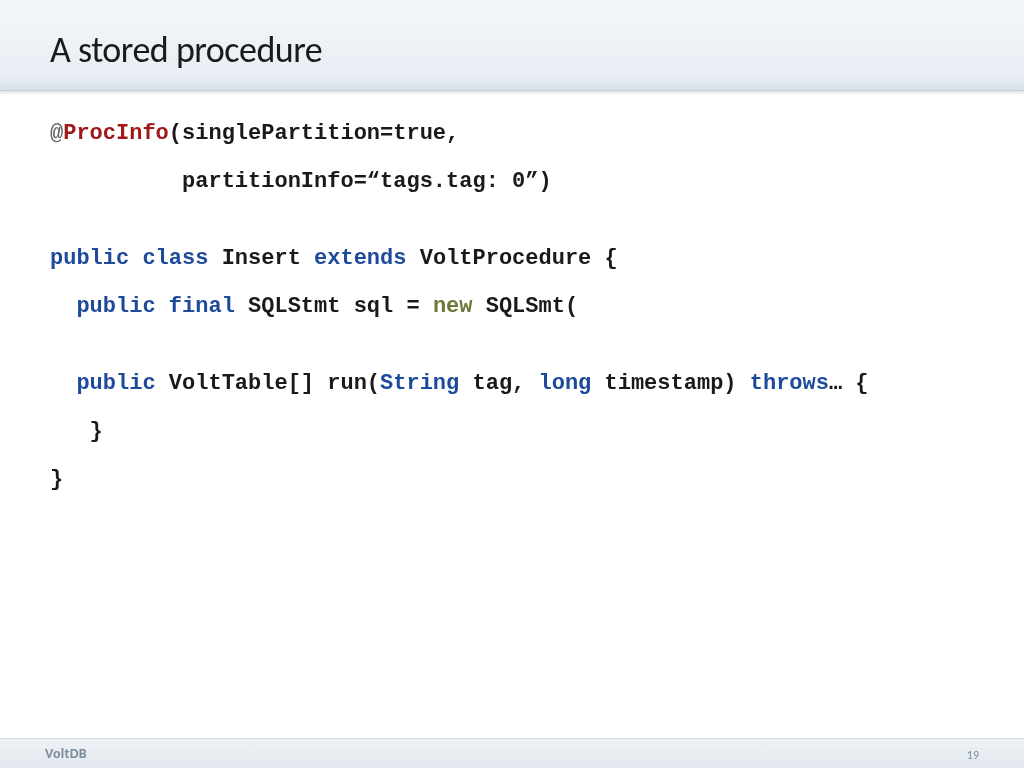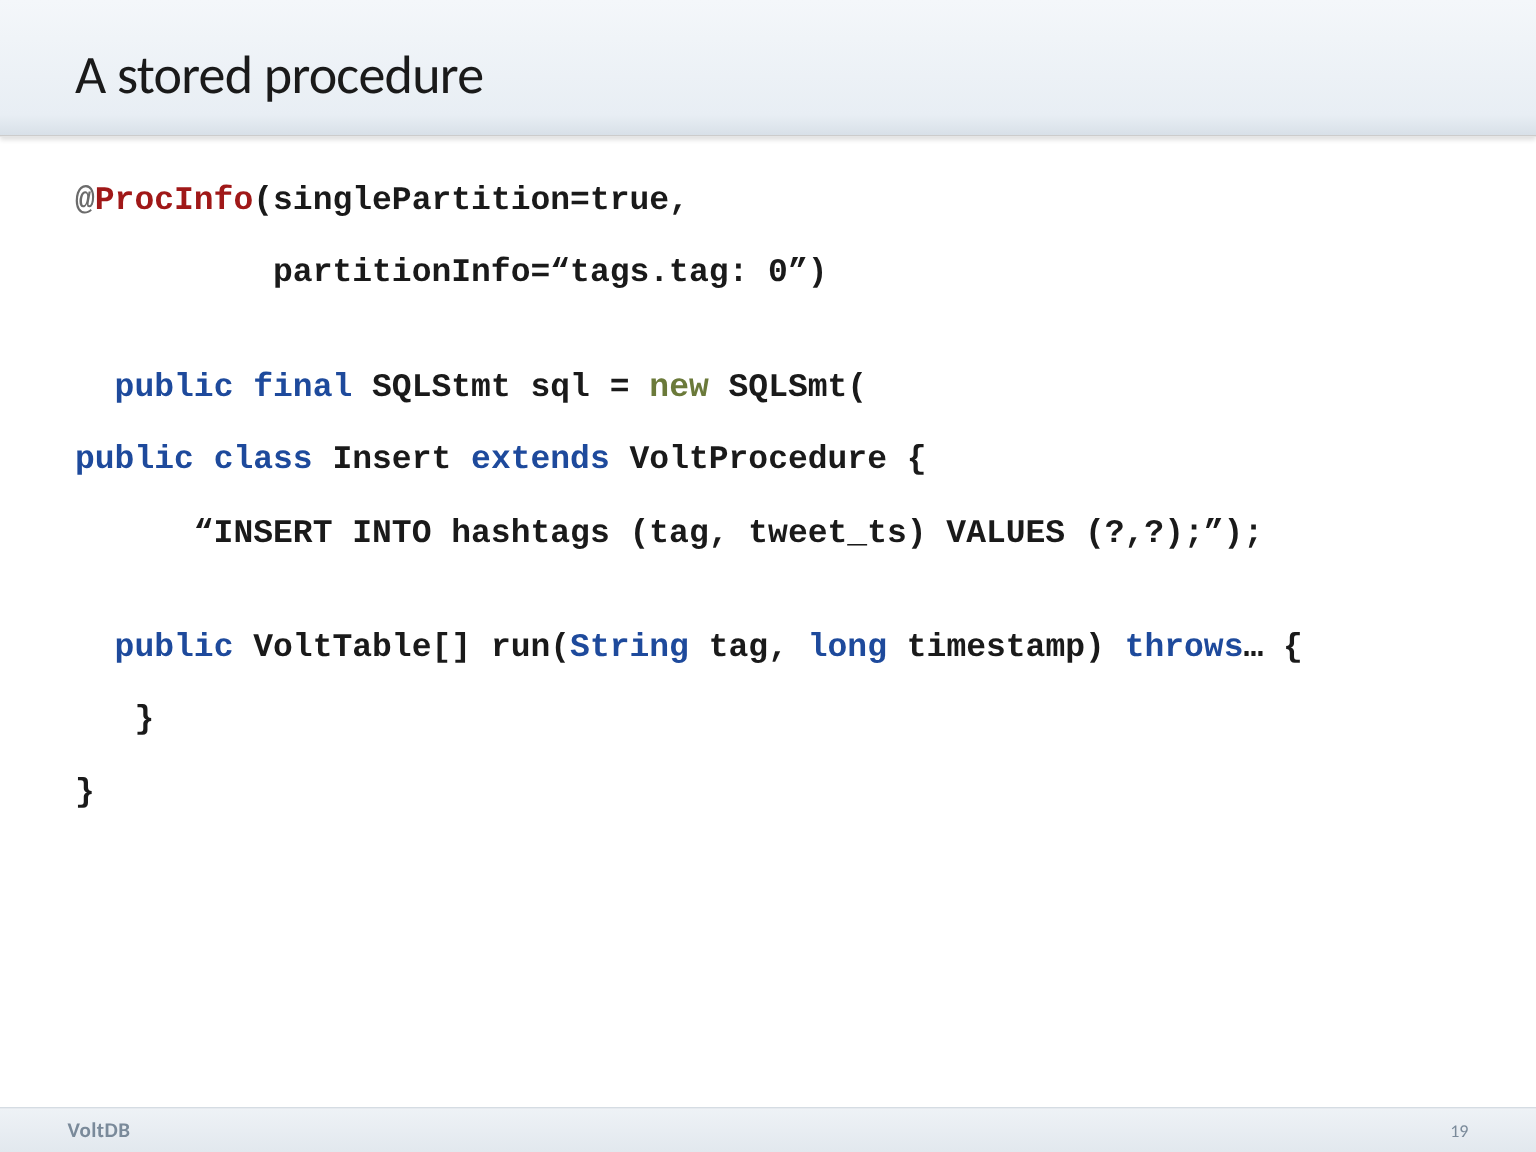--- a/index.html
+++ b/index.html
@@ -76,25 +76,24 @@
 </div>
 
 <div class="content">
 
   <div class="code-line"><span class="at">@</span><span class="annotation">ProcInfo</span><span>(singlePartition=true,</span></div>
 
   <div class="code-line">          partitionInfo=“tags.tag: 0”)</div>
 
   <div class="blank-line"></div>
 
+  <div class="code-line"><span class="keyword">public</span><span> </span><span class="keyword">class</span><span> Insert </span><span class="keyword">extends</span><span> VoltProcedure {</span></div>
+
   <div class="code-line"><span>  </span><span class="keyword">public</span><span class="keyword"> final</span><span> SQLStmt sql = </span><span class="newkw">new</span><span> SQLSmt(</span></div>
 
-  <div class="code-line"><span class="keyword">public</span><span> </span><span class="keyword">class</span><span> Insert </span><span class="keyword">extends</span><span> VoltProcedure {</span></div>
-
-  <div class="code-line">      “INSERT INTO hashtags (tag, tweet_ts) VALUES (?,?);”);</div>
 
   <div class="blank-line"></div>
 
   <div class="code-line"><span>  </span><span class="keyword">public</span><span> VoltTable[] run(</span><span class="keyword">String</span><span> tag, </span><span class="keyword">long</span><span> timestamp) </span><span class="keyword">throws</span><span>… {</span></div>
 
 
 
   <div class="code-line">   }</div>
 
   <div class="code-line">}</div>

